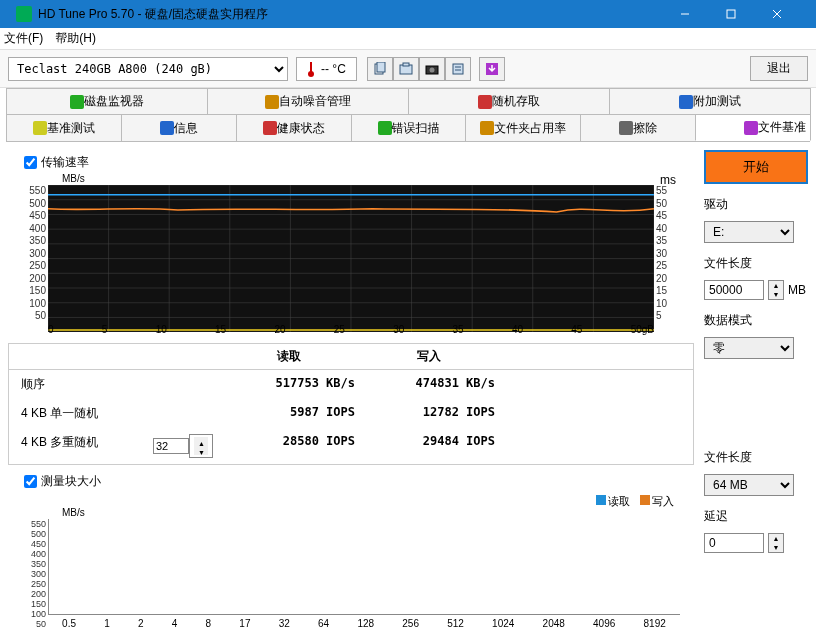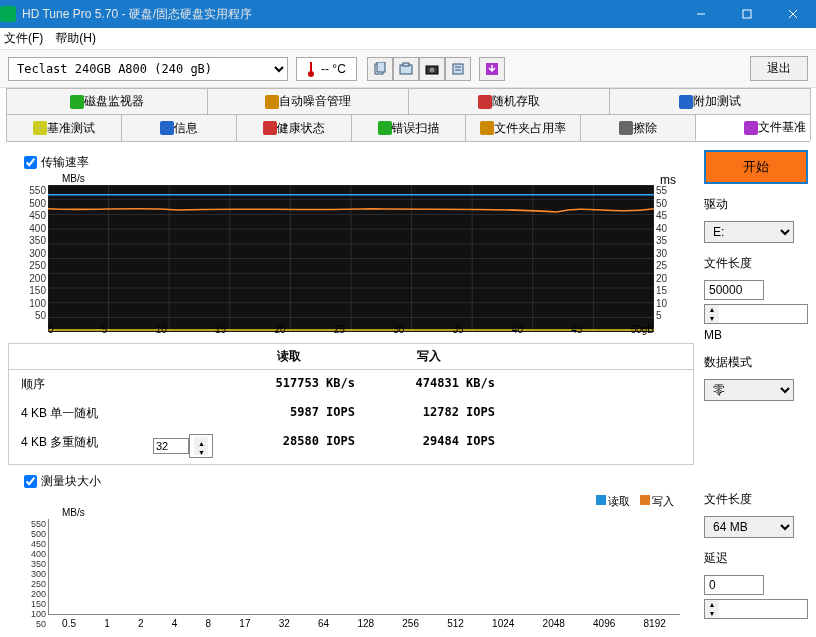--- a/index.html
+++ b/index.html
@@ -1,18 +1,18 @@
 <!DOCTYPE html>
 <html><head>
 <meta charset="utf-8">
 <style>
 * { box-sizing: border-box; margin: 0; padding: 0; font-family: "Microsoft YaHei", "SimSun", sans-serif; }
 body { background: #fff; width: 816px; height: 637px; overflow: hidden; font-size: 12px; }
 
-.titlebar { background: #1979ca; color: #e5e5e5; height: 28px; display: flex; align-items: center; padding: 0 0; }
+.titlebar { background: #1979ca; color: #000000; height: 28px; display: flex; align-items: center; padding: 0 16px; }
 .titlebar .icon { width: 16px; height: 16px; background: #0a5; border-radius: 2px; margin-right: 6px; }
 .titlebar .title { flex: 1; font-size: 12px; }
 .titlebar .winbtn { width: 46px; height: 28px; display: flex; align-items: center; justify-content: center; cursor: pointer; }
 .titlebar .winbtn svg { stroke: #fff; stroke-width: 1; fill: none; }
 
 .menubar { background: #fff; border-bottom: 1px solid #e0e0e0; height: 22px; display: flex; align-items: center; padding: 0 4px; gap: 12px; font-size: 12px; color: #000; }
 .menubar span { cursor: pointer; }
 
 .toolbar { background: #f8f8f8; padding: 6px 8px; display: flex; align-items: center; gap: 0; border-bottom: 1px solid #e0e0e0; }
 .device-select { width: 280px; height: 24px; font-family: monospace; font-size: 12px; padding: 2px 4px; border: 1px solid #aaa; background: #fff; }
@@ -26,21 +26,21 @@
 .tab.active { background: #fff; position: relative; z-index: 2; border-bottom: 1px solid #fff; justify-content: flex-end; }
 .tab .ticon { width: 14px; height: 14px; display: inline-block; }
 
 .content { display: flex; padding: 8px; gap: 10px; }
 .main { flex: 1; }
 .side { width: 104px; display: flex; flex-direction: column; gap: 8px; }
 
 .start-btn { border: 2px solid #1979ca; background: #f97316; padding: 6px 0; text-align: center; cursor: pointer; font-size: 13px; }
 .side-label { font-size: 12px; color: #000; margin-top: 4px; }
 .side select, .side input[type=text] { width: 90px; border: 1px solid #888; padding: 2px 4px; font-size: 12px; }
-.spin-wrap { display: flex; gap: 4px; flex-direction: column; }
+.spin-wrap { display: flex; align-items: center; gap: 4px; }
 .spin-input { width: 60px; border: 1px solid #888; padding: 2px 4px; font-size: 12px; text-align: left; }
 .spin-btns { display: flex; flex-direction: column; border: 1px solid #888; }
 .spin-btns div { width: 14px; height: 9px; font-size: 7px; line-height: 9px; text-align: center; cursor: pointer; background: #f0f0f0; }
 
 .chk-row { display: flex; align-items: center; gap: 4px; font-size: 12px; padding: 4px 16px; }
 .chk-row input { margin: 0; }
 
 .chart1 { position: relative; height: 160px; margin: 0 10px 4px 10px; }
 .y-left, .y-right { position: absolute; top: 10px; bottom: 14px; width: 28px; display: flex; flex-direction: column; justify-content: space-between; font-size: 10px; color: #333; }
 .y-left { left: 0; text-align: right; }

